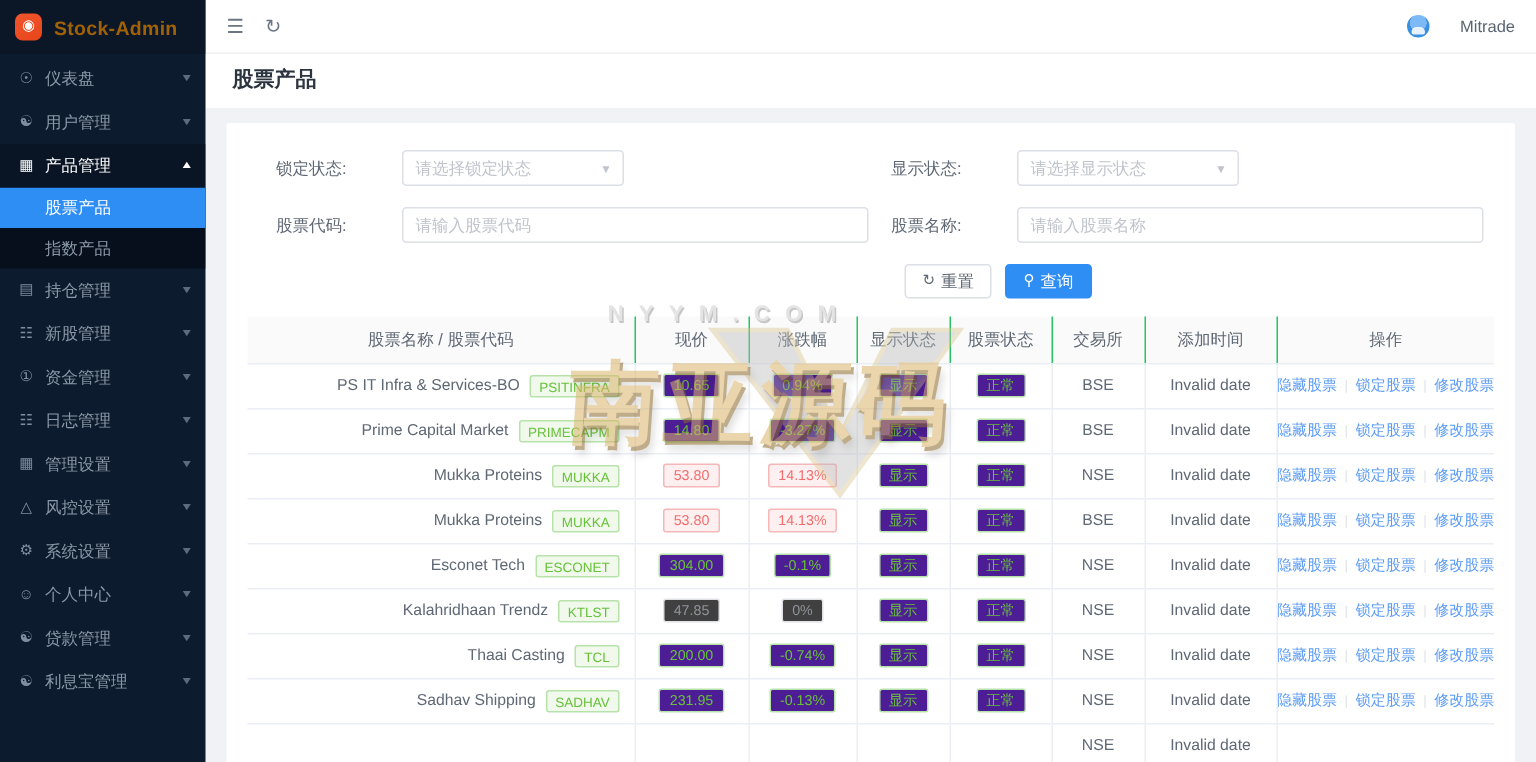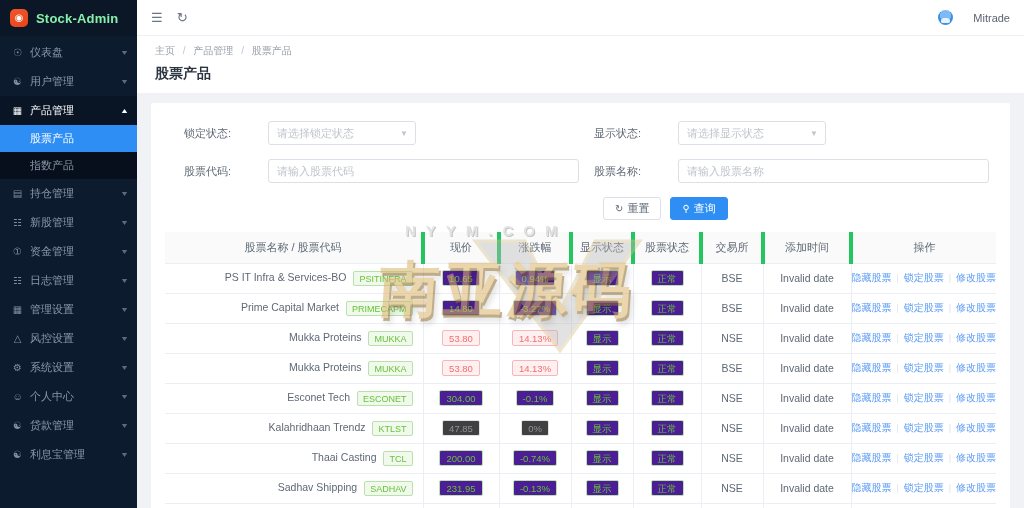--- a/index.html
+++ b/index.html
@@ -19,21 +19,21 @@
   .logo-row {
     display: flex; align-items: center; gap: 8px;
     height: 36px; padding: 0 10px; background: #0b1726;
   }
   .logo-mark {
     width: 18px; height: 18px; border-radius: 5px;
     background: linear-gradient(150deg,#f0562d,#e8441b);
     display: flex; align-items: center; justify-content: center;
     color: #fff; font-size: 10px; line-height: 1; flex: 0 0 auto;
   }
-  .logo-text { color: #86efac; font-size: 13px; font-weight: bold; letter-spacing: .2px; }
+  .logo-text { color: #a16207; font-size: 13px; font-weight: bold; letter-spacing: .2px; }
 
   .nav { padding-top: 2px; }
   .nav-item {
     display: flex; align-items: center;
     height: 29px; padding: 0 9px 0 11px;
     font-size: 11px; color: #8b98a8; cursor: pointer; position: relative;
   }
   .nav-item .ico {
     width: 13px; font-size: 10px; margin-right: 6px; color: #7f8d9e;
     display: inline-block; text-align: center; flex: 0 0 auto;
@@ -97,21 +97,21 @@
   }
   .btn.ghost { border: 1px solid #dcdfe6; background: #fff; color: #5f6875; }
   .btn.primary { background: #2f8ef4; color: #fff; border: 1px solid #2f8ef4; }
   .btn .bico { font-size: 10px; }
 
   
   .tablewrap { position: relative; }
   table { width: 100%; border-collapse: collapse; table-layout: fixed; }
   thead th {
     background: #fafafa; font-size: 11px; color: #5f6875; font-weight: normal;
-    height: 31px; border-bottom: 1px solid #ebeef5; border-right: 4px solid #22c55e;
+    height: 31px; border-bottom: 1px solid #ebeef5; border-right: 1px solid #22c55e;
     text-align: center; padding: 0 4px;
   }
   thead th:last-child { border-right: none; }
   tbody td {
     height: 30px; font-size: 10.5px; color: #5f6875; text-align: center;
     border-bottom: 1px solid #ebeef5; border-right: 1px solid #ebeef5; padding: 0 4px;
     white-space: nowrap; overflow: hidden;
   }
   tbody td:last-child { border-right: none; }
   .namecell { text-align: right; padding-right: 10px !important; }
@@ -247,27 +247,20 @@
       <span class="tool">☰</span>
       <span class="tool">↻</span>
       <span class="spacer"></span>
       <span class="user">
         <span class="avatar"></span>
         <span class="uname">Mitrade</span>
       </span>
     </div>
 
     <div class="pagehead">
-      <div class="crumbs">
-        <span>主页</span>
-        <span class="sep">/</span>
-        <span>产品管理</span>
-        <span class="sep">/</span>
-        <span class="c-last">股票产品</span>
-      </div>
       <div class="ptitle">股票产品</div>
     </div>
 
     <div class="content">
       <div class="card">
 
         <div class="filters">
           <div class="frow">
             <div class="fgroup">
               <span class="flabel">锁定状态:</span>

